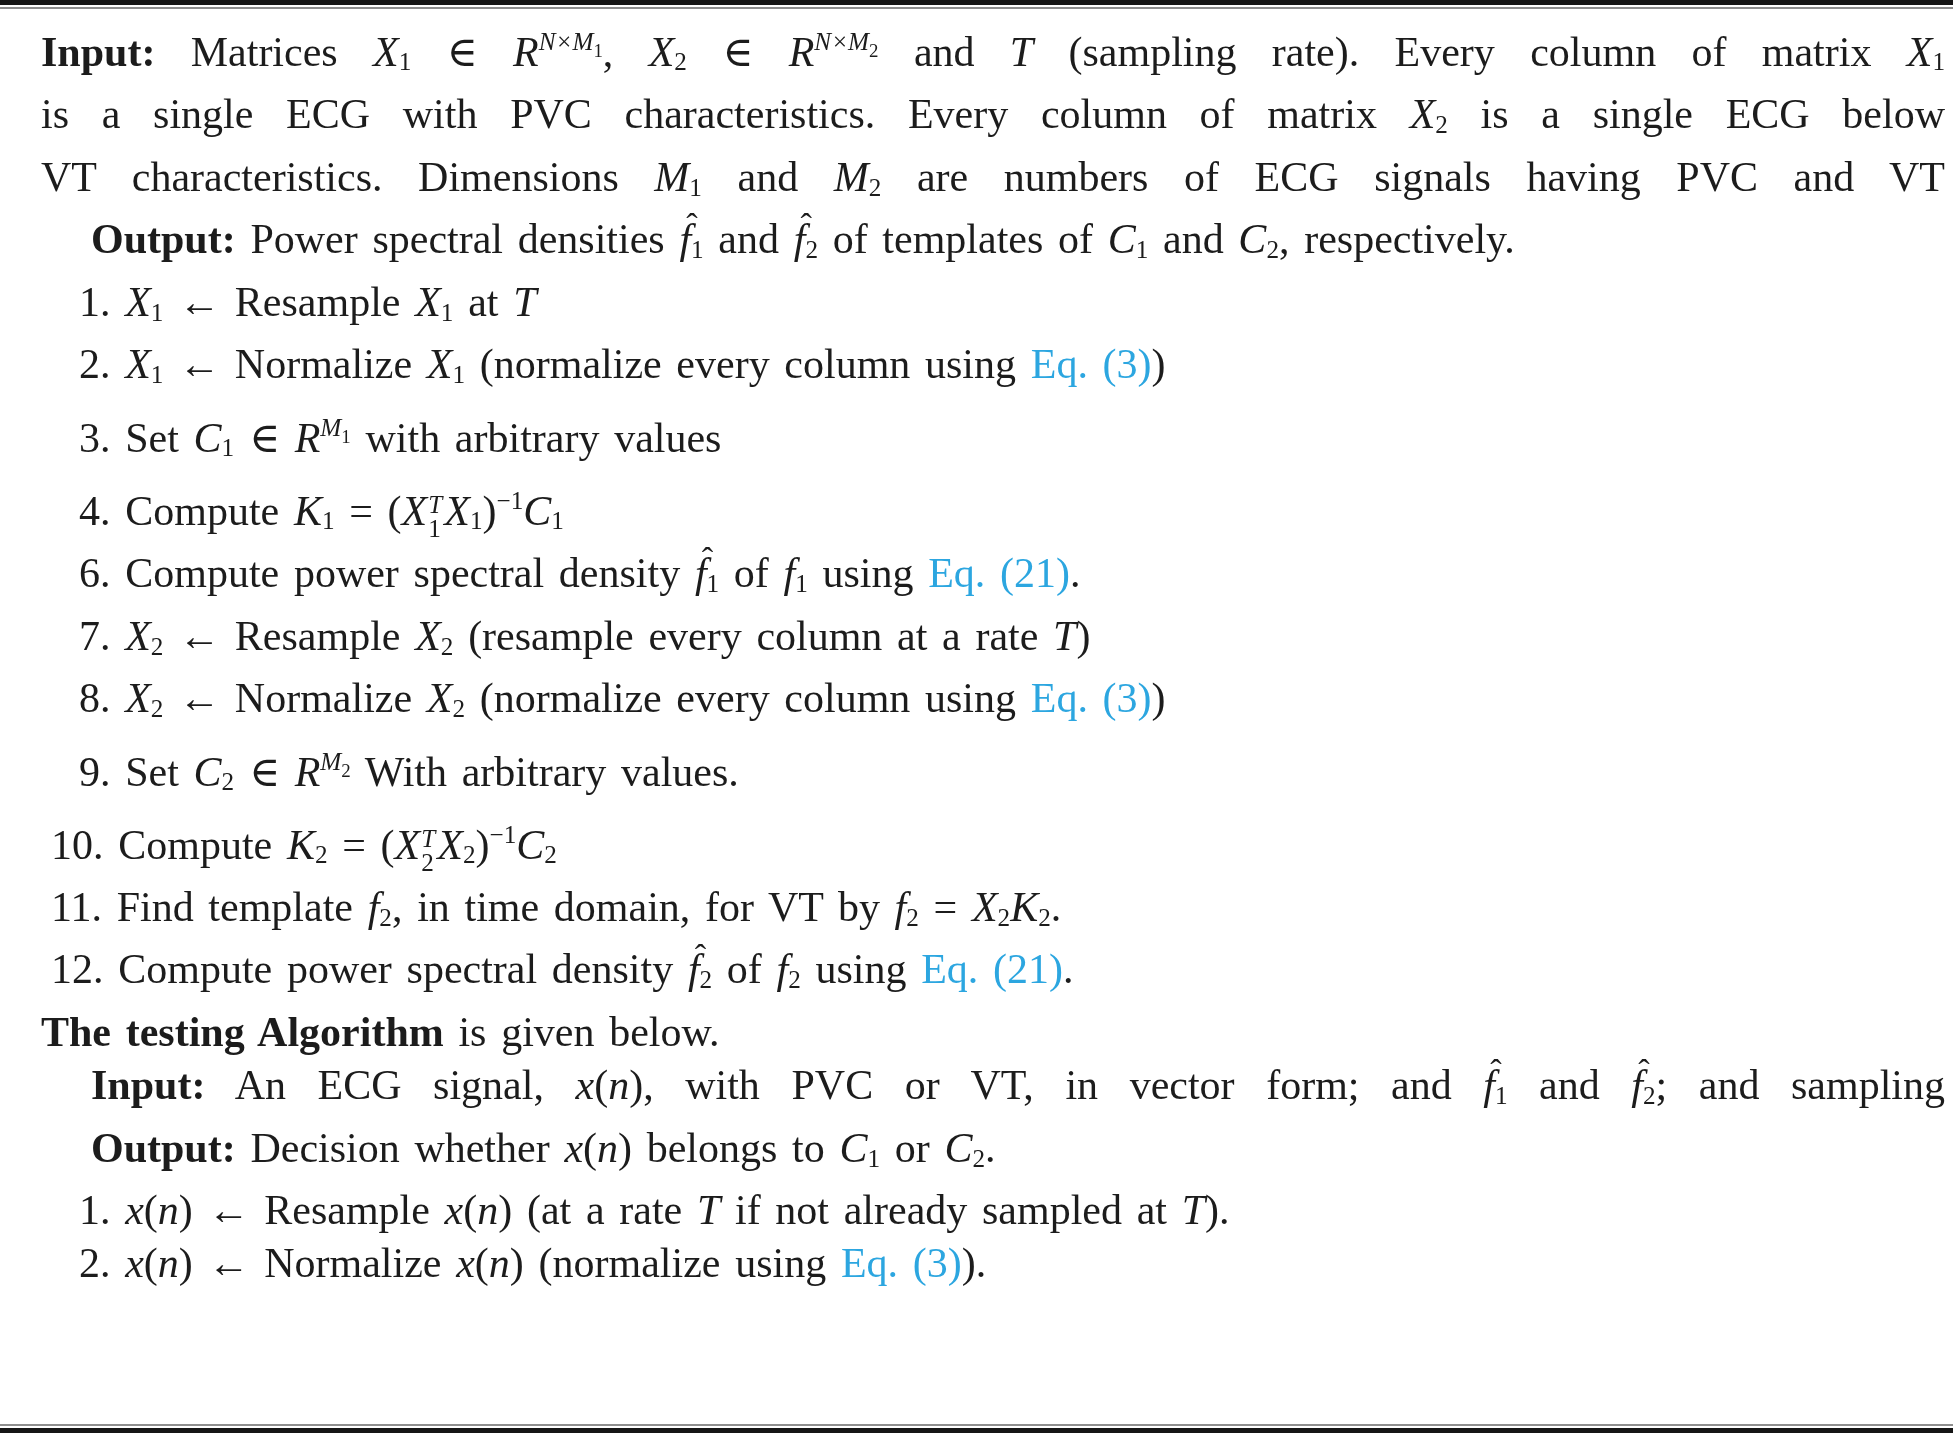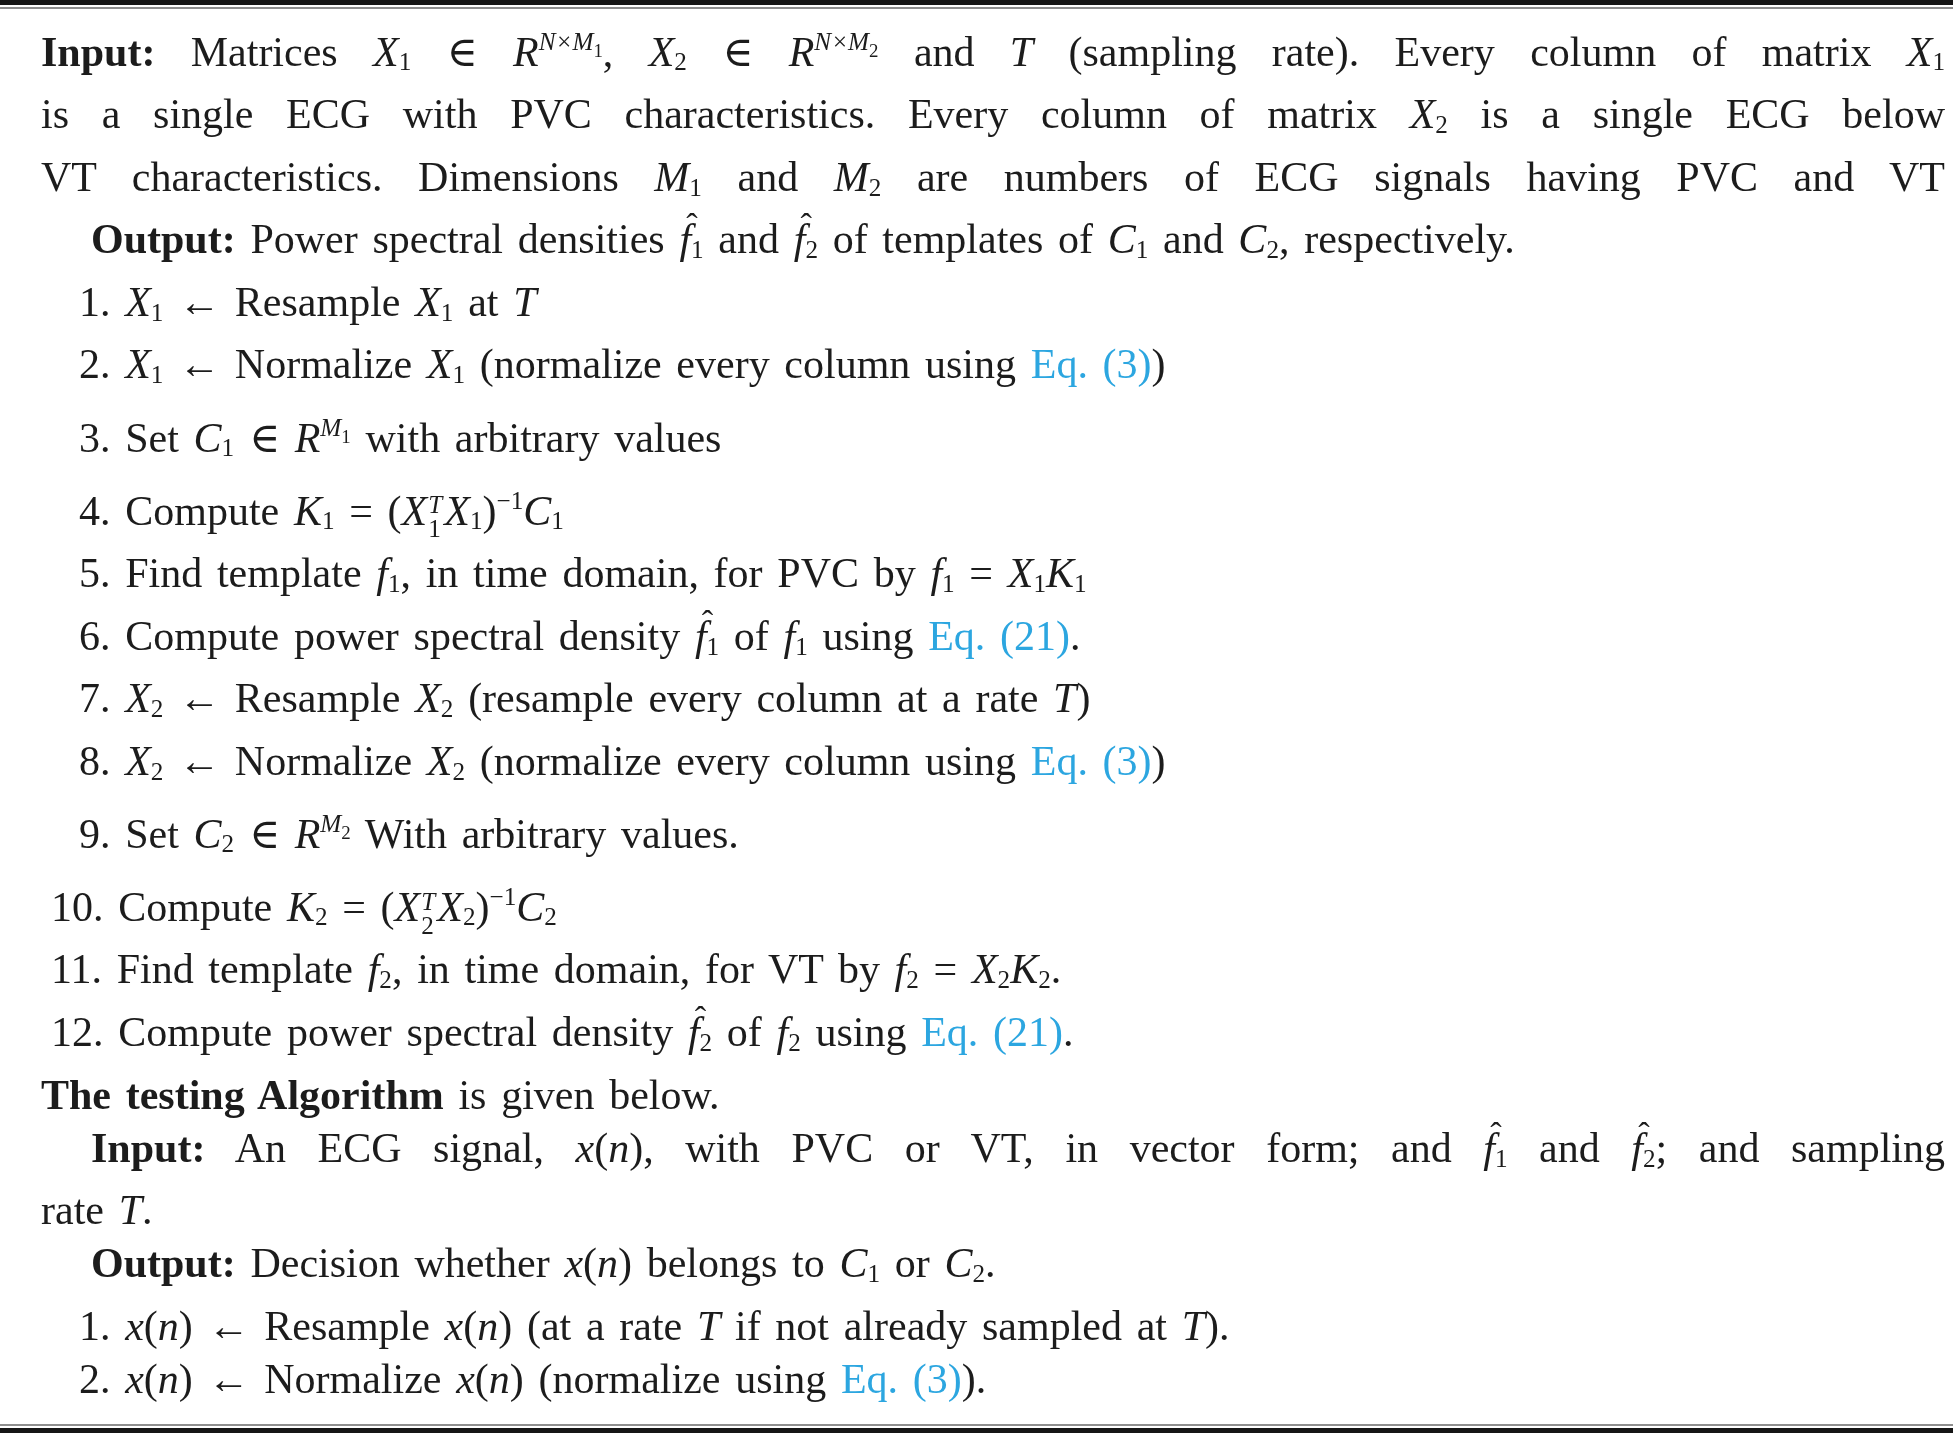--- a/index.html
+++ b/index.html
@@ -49,31 +49,29 @@
 
   <div id="algo-body">
       <div class="line ind-none jst"><span class="b">Input:</span><span class="r"> Matrices </span><span class="i">X</span><span class="sub">1</span><span class="r"> ∈ </span><span class="i">R</span><span class="supi">N×M</span><span class="ss">1</span><span class="r">, </span><span class="i">X</span><span class="sub">2</span><span class="r"> ∈ </span><span class="i">R</span><span class="supi">N×M</span><span class="ss">2</span><span class="r"> and </span><span class="i">T</span><span class="r"> (sampling rate). Every column of matrix </span><span class="i">X</span><span class="sub">1</span></div>
       <div class="line ind-none jst"><span class="r">is a single ECG with PVC characteristics. Every column of matrix </span><span class="i">X</span><span class="sub">2</span><span class="r"> is a single ECG below</span></div>
       <div class="line ind-none jst"><span class="r">VT characteristics. Dimensions </span><span class="i">M</span><span class="sub">1</span><span class="r"> and </span><span class="i">M</span><span class="sub">2</span><span class="r"> are numbers of ECG signals having PVC and VT</span></div>
       <div class="line ind-para"><span class="b">Output:</span><span class="r"> Power spectral densities </span><span class="hw"><span class="hm">ˆ</span><span class="i">f</span></span><span class="sub">1</span><span class="r"> and </span><span class="hw"><span class="hm">ˆ</span><span class="i">f</span></span><span class="sub">2</span><span class="r"> of templates of </span><span class="i">C</span><span class="sub">1</span><span class="r"> and </span><span class="i">C</span><span class="sub">2</span><span class="r">, respectively.</span></div>
       <div class="line ind-step"><span class="r">1. </span><span class="i">X</span><span class="sub">1</span><span class="r"> ← Resample </span><span class="i">X</span><span class="sub">1</span><span class="r"> at </span><span class="i">T</span></div>
       <div class="line ind-step"><span class="r">2. </span><span class="i">X</span><span class="sub">1</span><span class="r"> ← Normalize </span><span class="i">X</span><span class="sub">1</span><span class="r"> (normalize every column using </span><span class="lnk">Eq. (3)</span><span class="r">)</span></div>
       <div class="line ind-step"><span class="r">3. Set </span><span class="i">C</span><span class="sub">1</span><span class="r"> ∈ </span><span class="i">R</span><span class="supi">M</span><span class="ss">1</span><span class="r"> with arbitrary values</span></div>
       <div class="line ind-step"><span class="r">4. Compute </span><span class="i">K</span><span class="sub">1</span><span class="r"> = (</span><span class="i">X</span><span class="stk"><span class="stk-t">T</span><span class="stk-b">1</span></span><span class="i">X</span><span class="sub">1</span><span class="r">)</span><span class="sup">−1</span><span class="i">C</span><span class="sub">1</span></div>
-      <div class="line ind-step"><span class="r">5. Find template </span><span class="i">f</span><span class="sub">1</span><span class="r">, in time domain, for PVC by </span><span class="i">f</span><span class="sub">1</span><span class="r"> = </span><span class="i">X</span><span class="sub">1</span><span class="i">K</span><span class="sub">1</span></div>
       <div class="line ind-step"><span class="r">6. Compute power spectral density </span><span class="hw"><span class="hm">ˆ</span><span class="i">f</span></span><span class="sub">1</span><span class="r"> of </span><span class="i">f</span><span class="sub">1</span><span class="r"> using </span><span class="lnk">Eq. (21)</span><span class="r">.</span></div>
       <div class="line ind-step"><span class="r">7. </span><span class="i">X</span><span class="sub">2</span><span class="r"> ← Resample </span><span class="i">X</span><span class="sub">2</span><span class="r"> (resample every column at a rate </span><span class="i">T</span><span class="r">)</span></div>
       <div class="line ind-step"><span class="r">8. </span><span class="i">X</span><span class="sub">2</span><span class="r"> ← Normalize </span><span class="i">X</span><span class="sub">2</span><span class="r"> (normalize every column using </span><span class="lnk">Eq. (3)</span><span class="r">)</span></div>
       <div class="line ind-step"><span class="r">9. Set </span><span class="i">C</span><span class="sub">2</span><span class="r"> ∈ </span><span class="i">R</span><span class="supi">M</span><span class="ss">2</span><span class="r"> With arbitrary values.</span></div>
       <div class="line ind-step2"><span class="r">10. Compute </span><span class="i">K</span><span class="sub">2</span><span class="r"> = (</span><span class="i">X</span><span class="stk"><span class="stk-t">T</span><span class="stk-b">2</span></span><span class="i">X</span><span class="sub">2</span><span class="r">)</span><span class="sup">−1</span><span class="i">C</span><span class="sub">2</span></div>
       <div class="line ind-step2"><span class="r">11. Find template </span><span class="i">f</span><span class="sub">2</span><span class="r">, in time domain, for VT by </span><span class="i">f</span><span class="sub">2</span><span class="r"> = </span><span class="i">X</span><span class="sub">2</span><span class="i">K</span><span class="sub">2</span><span class="r">.</span></div>
       <div class="line ind-step2"><span class="r">12. Compute power spectral density </span><span class="hw"><span class="hm">ˆ</span><span class="i">f</span></span><span class="sub">2</span><span class="r"> of </span><span class="i">f</span><span class="sub">2</span><span class="r"> using </span><span class="lnk">Eq. (21)</span><span class="r">.</span></div>
       <div class="line ind-none"><span class="b">The testing Algorithm</span><span class="r"> is given below.</span></div>
       <div class="line ind-para jst"><span class="b">Input:</span><span class="r"> An ECG signal, </span><span class="i">x</span><span class="r">(</span><span class="i">n</span><span class="r">), with PVC or VT, in vector form; and </span><span class="hw"><span class="hm">ˆ</span><span class="i">f</span></span><span class="sub">1</span><span class="r"> and </span><span class="hw"><span class="hm">ˆ</span><span class="i">f</span></span><span class="sub">2</span><span class="r">; and sampling</span></div>
-      <div class="line ind-none"><span class="r">rate </span><span class="i">T</span><span class="r">.</span></div>
       <div class="line ind-para"><span class="b">Output:</span><span class="r"> Decision whether </span><span class="i">x</span><span class="r">(</span><span class="i">n</span><span class="r">) belongs to </span><span class="i">C</span><span class="sub">1</span><span class="r"> or </span><span class="i">C</span><span class="sub">2</span><span class="r">.</span></div>
       <div class="line ind-step"><span class="r">1. </span><span class="i">x</span><span class="r">(</span><span class="i">n</span><span class="r">) ← Resample </span><span class="i">x</span><span class="r">(</span><span class="i">n</span><span class="r">) (at a rate </span><span class="i">T</span><span class="r"> if not already sampled at </span><span class="i">T</span><span class="r">).</span></div>
       <div class="line ind-step"><span class="r">2. </span><span class="i">x</span><span class="r">(</span><span class="i">n</span><span class="r">) ← Normalize </span><span class="i">x</span><span class="r">(</span><span class="i">n</span><span class="r">) (normalize using </span><span class="lnk">Eq. (3)</span><span class="r">).</span></div>
     </div>
 
   <div id="frame-bottom">
     <div class="rule-thin"></div>
     <div class="rule-gap"></div>
     <div class="rule-thick"></div>
   </div>

